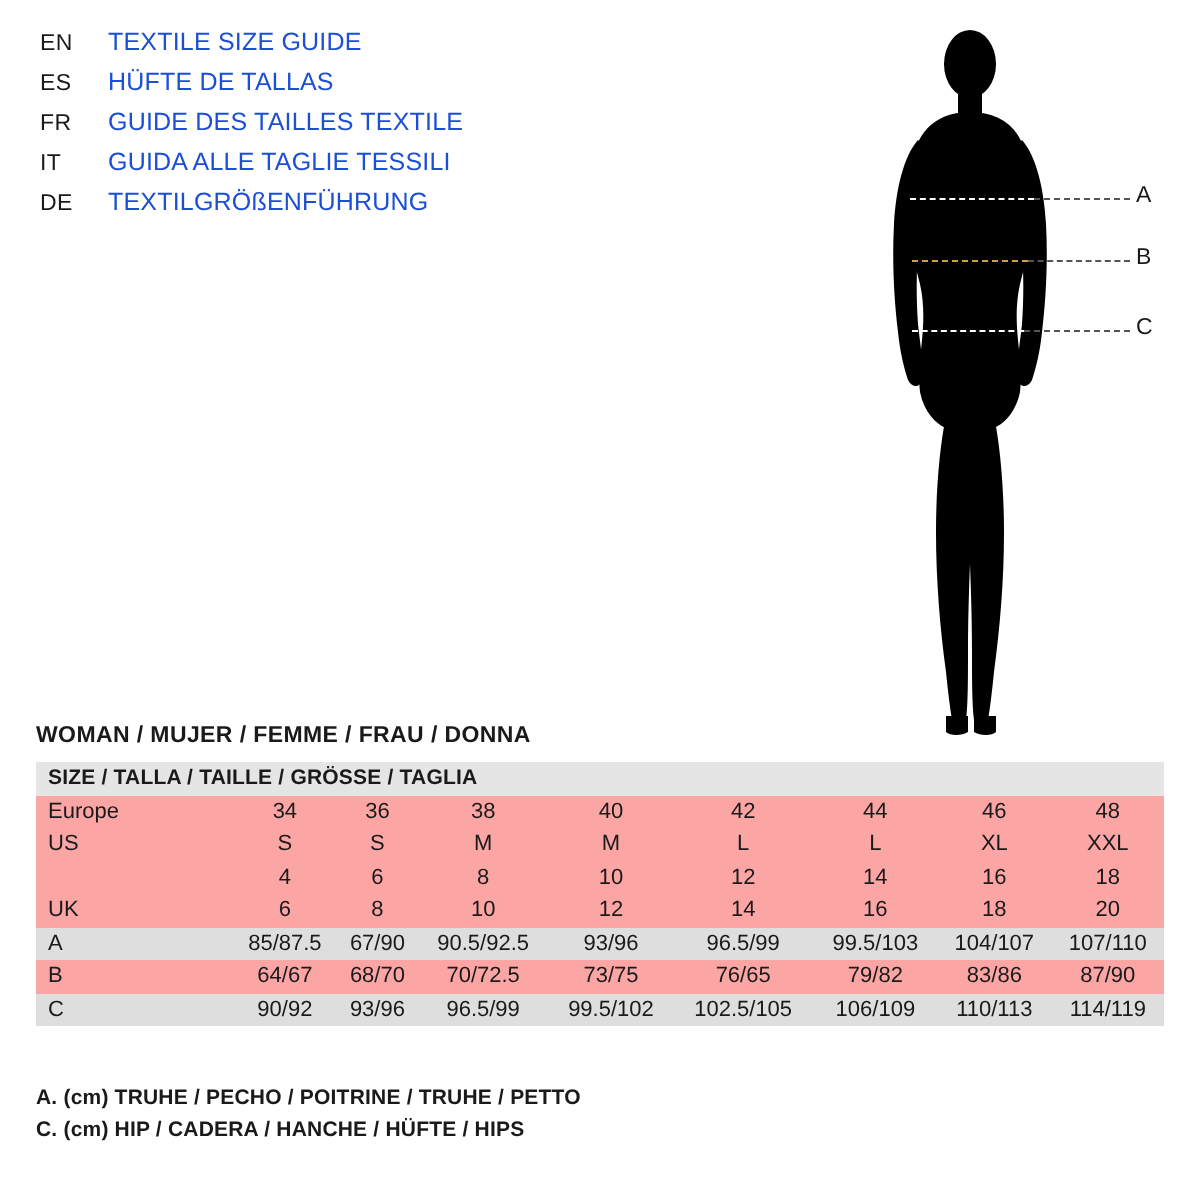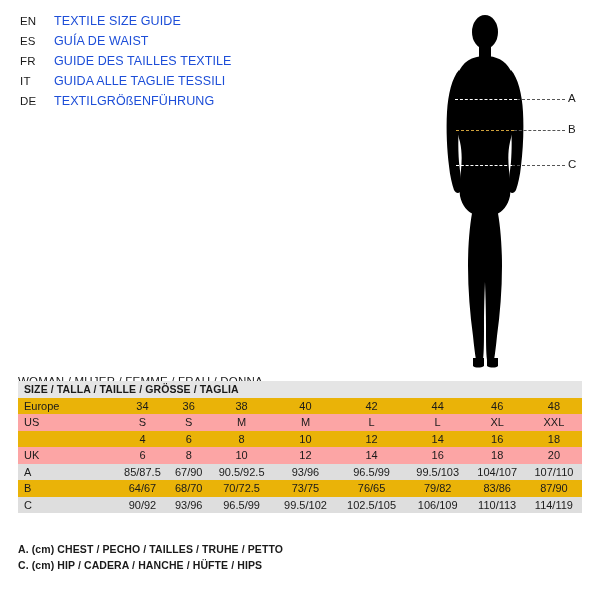--- a/index.html
+++ b/index.html
@@ -75,24 +75,23 @@
     color: #1a1a1a;
     font-family: "Liberation Sans", sans-serif;
   }
 
   
   .woman-caption {
     position: absolute;
     top: 362px;
     left: 18px;
     font-size: 11.5px;
-    font-weight: normal;
+    font-weight: bold;
     letter-spacing: 0.2px;
     color: #1a1a1a;
-    margin-top: 13px;
   }
 
   
   .size-table {
     position: absolute;
     top: 381px;
     left: 18px;
     width: 564px;
     border-collapse: collapse;
     font-size: 11px;
@@ -114,21 +113,21 @@
   .row-head {
     background: #e5e5e5;
     font-weight: bold;
   }
   .row-head td {
     font-weight: bold;
     font-size: 10.5px;
     letter-spacing: 0.1px;
   }
   .row-alt-a { background: #fca5a5; }
-  .row-alt-b { background: #eab308; }
+  .row-alt-b { background: #fca5a5; }
   .row-alt-c { background: #dedede; }
 
   
   .legend {
     position: absolute;
     top: 541px;
     left: 18px;
     width: 560px;
   }
   .legend-row {
@@ -145,21 +144,21 @@
 
 <div class="page">
 
   <div class="lang-block">
     <div class="lang-row">
       <span class="lang-code">EN</span>
       <span class="lang-text">TEXTILE SIZE GUIDE</span>
     </div>
     <div class="lang-row">
       <span class="lang-code">ES</span>
-      <span class="lang-text">GUÍA DE WAIST</span>
+      <span class="lang-text">HÜFTE DE TALLAS</span>
     </div>
     <div class="lang-row">
       <span class="lang-code">FR</span>
       <span class="lang-text">GUIDE DES TAILLES TEXTILE</span>
     </div>
     <div class="lang-row">
       <span class="lang-code">IT</span>
       <span class="lang-text">GUIDA ALLE TAGLIE TESSILI</span>
     </div>
     <div class="lang-row">
@@ -326,17 +325,17 @@
         <td>99.5/102</td>
         <td>102.5/105</td>
         <td>106/109</td>
         <td>110/113</td>
         <td>114/119</td>
       </tr>
     </tbody>
   </table>
 
   <div class="legend">
-    <div class="legend-row">A. (cm) CHEST / PECHO / TAILLES / TRUHE / PETTO</div>
+    <div class="legend-row">A. (cm) TRUHE / PECHO / POITRINE / TRUHE / PETTO</div>
     <div class="legend-row">C. (cm) HIP / CADERA / HANCHE / HÜFTE / HIPS</div>
   </div>
 
 </div>
 
 </body></html>

